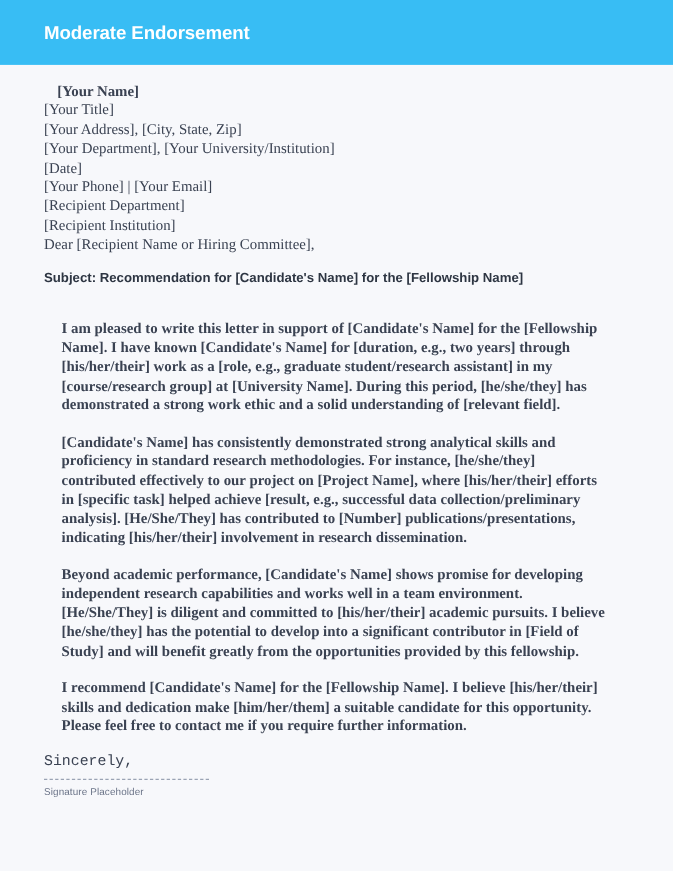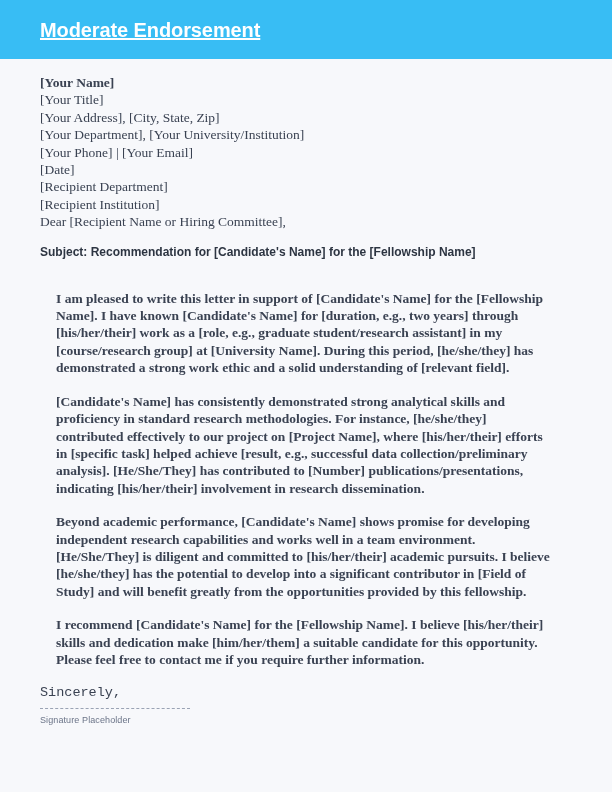--- a/index.html
+++ b/index.html
@@ -29,41 +29,41 @@
     background: #38bdf4;
     display: flex;
     align-items: center;
     box-sizing: border-box;
     padding-left: 40px;
   }
 
   .header-title {
     font-family: "Liberation Sans", sans-serif;
     font-weight: bold;
-    font-size: 20px;
+    font-size: 17px;
     color: #ffffff;
     letter-spacing: -0.1px;
     line-height: 1;
-    text-decoration: underline;
   }
 
   .letter-body {
     padding: 0 40px;
     box-sizing: border-box;
   }
 
   .addr-line {
     font-size: 13.5px;
     line-height: 17.4px;
     color: #3a4252;
     white-space: pre;
   }
 
   .addr-line.strong {
     font-weight: bold;
+    margin-left: 12px;
   }
 
   .spacer-top {
     height: 15px;
   }
 
   .salutation {
     font-size: 13.5px;
     line-height: 17.4px;
     color: #3a4252;
@@ -132,22 +132,22 @@
 
   <div class="letter-body">
 
     <div class="spacer-top"></div>
 
     <div>
       <div class="addr-line strong">[Your Name]</div>
       <div class="addr-line">[Your Title]</div>
       <div class="addr-line">[Your Address], [City, State, Zip]</div>
       <div class="addr-line">[Your Department], [Your University/Institution]</div>
+      <div class="addr-line">[Date]</div>
       <div class="addr-line">[Your Phone] | [Your Email]</div>
-      <div class="addr-line">[Date]</div>
     </div>
 
     <div>
       <div class="addr-line">[Recipient Department]</div>
       <div class="addr-line">[Recipient Institution]</div>
       <div class="salutation">Dear [Recipient Name or Hiring Committee],</div>
     </div>
 
     <div class="subject-line">Subject: Recommendation for [Candidate's Name] for the [Fellowship Name]</div>
 

